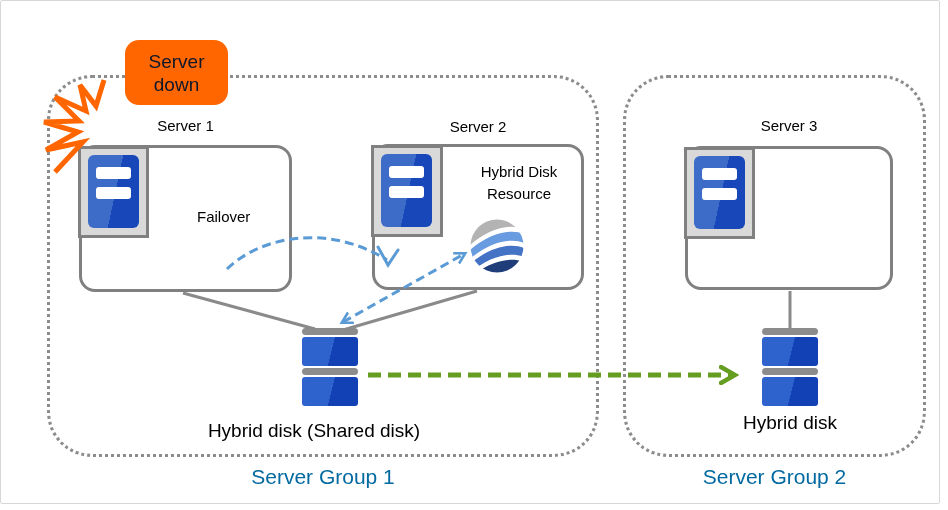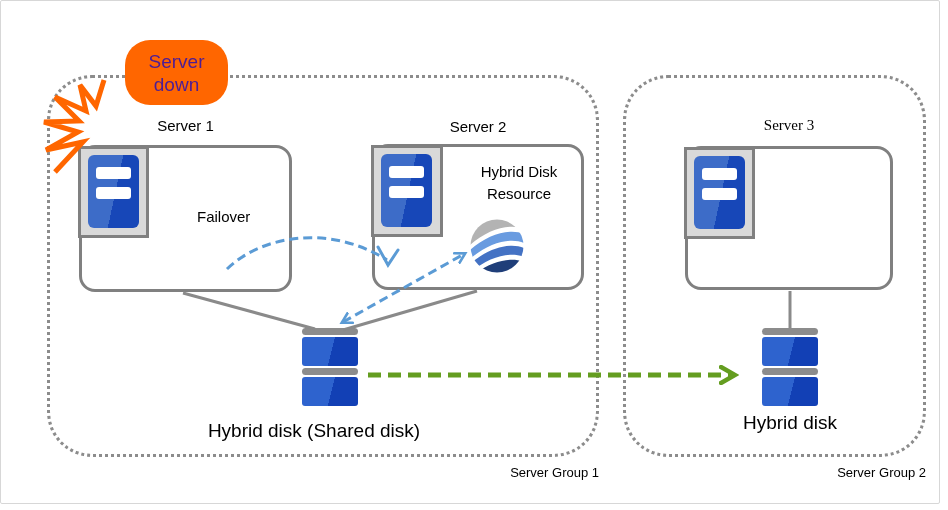--- a/index.html
+++ b/index.html
@@ -8,21 +8,21 @@
     font-family:"Liberation Sans","DejaVu Sans",sans-serif;color:#000;
   }
   .frame{
     position:absolute;left:0;top:0;width:938px;height:502px;
     border:1px solid #d7d7d7;border-radius:2px;
   }
   .group{
     position:absolute;border:3px dotted #8c8c8c;border-radius:45px;box-sizing:border-box;
   }
   .group-label{
-    position:absolute;text-align:right;font-size:13px;color:#000000;
+    position:absolute;text-align:center;font-size:21px;color:#0369a1;
   }
   .lbl{position:absolute;font-size:15px;color:#000;}
   .center{text-align:center;}
   .server-box{
     position:absolute;background:#ffffff;border:3px solid #808080;border-radius:16px;box-sizing:border-box;
   }
   .server-chip{
     position:absolute;background:#d9d9d9;border:3px solid #808080;box-sizing:border-box;z-index:3;
   }
   .tower{
@@ -34,21 +34,21 @@
   }
   .tower .bar.b1{top:12px}
   .tower .bar.b2{top:32px}
   .disk{
     position:absolute;width:56px;display:flex;flex-direction:column;gap:2px;z-index:2;
   }
   .disk-bar{height:7px;background:#8c8c8c;border-radius:3.5px;}
   .disk-seg{height:29px;border-radius:3px;background:linear-gradient(104deg,#2e63ce 0 52%,#1240b5 52%);}
   .badge{
     position:absolute;left:125px;top:40px;width:103px;height:65px;background:#ff6600;
-    border-radius:25px;color:#4c1d95;font-size:19px;line-height:23px;text-align:center;
+    border-radius:14px;color:#0f172a;font-size:19px;line-height:23px;text-align:center;
     display:flex;align-items:center;justify-content:center;white-space:pre-line;z-index:5;
   }
   .resource-icon{position:absolute;left:470px;top:219px;width:54px;height:54px;z-index:4;}
   svg.overlay{position:absolute;left:0;top:0;width:948px;height:510px;pointer-events:none;z-index:6;}
 </style>
 </head>
 <body>
 
 <div id="stage">
 
@@ -58,21 +58,21 @@
   <div class="group-label" style="left:47px;top:465px;width:552px;">Server Group 1</div>
 
   <div class="group" style="left:623px;top:75px;width:303px;height:382px;"></div>
   <div class="group-label" style="left:623px;top:465px;width:303px;">Server Group 2</div>
 
   <div class="badge">Server
 down</div>
 
   <div class="lbl center" style="left:79px;top:117px;width:213px;">Server 1</div>
   <div class="lbl center" style="left:372px;top:118px;width:212px;">Server 2</div>
-  <div class="lbl center" style="left:685px;top:117px;width:208px;font-family:Liberation Serif, serif;">Server 3</div>
+  <div class="lbl center" style="left:685px;top:117px;width:208px;">Server 3</div>
 
   <div class="server-box" style="left:79px;top:145px;width:213px;height:147px;"></div>
   <div class="server-chip" style="left:78px;top:146px;width:71px;height:92px;">
     <div class="tower">
       <div class="bar b1"></div>
       <div class="bar b2"></div>
     </div>
   </div>
   <div class="lbl" style="left:197px;top:208px;">Failover</div>
 

